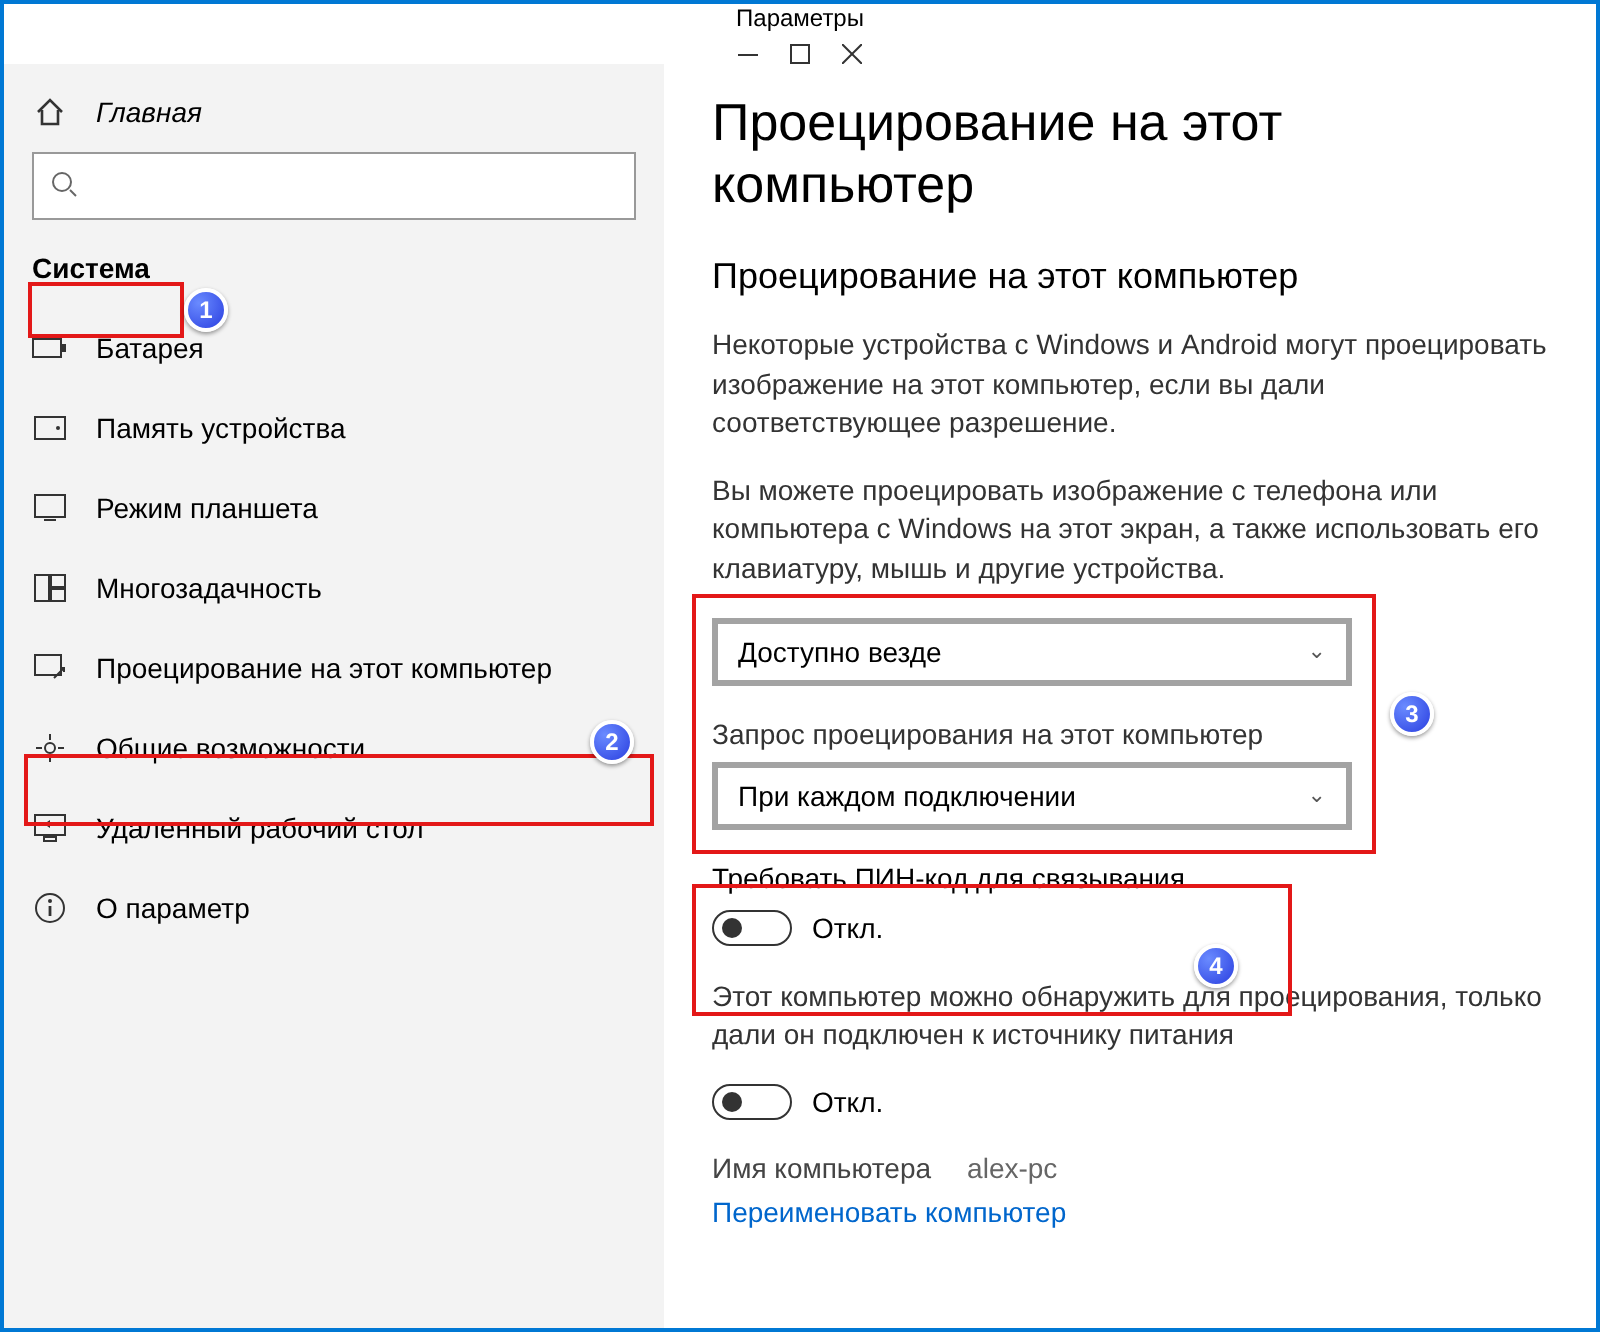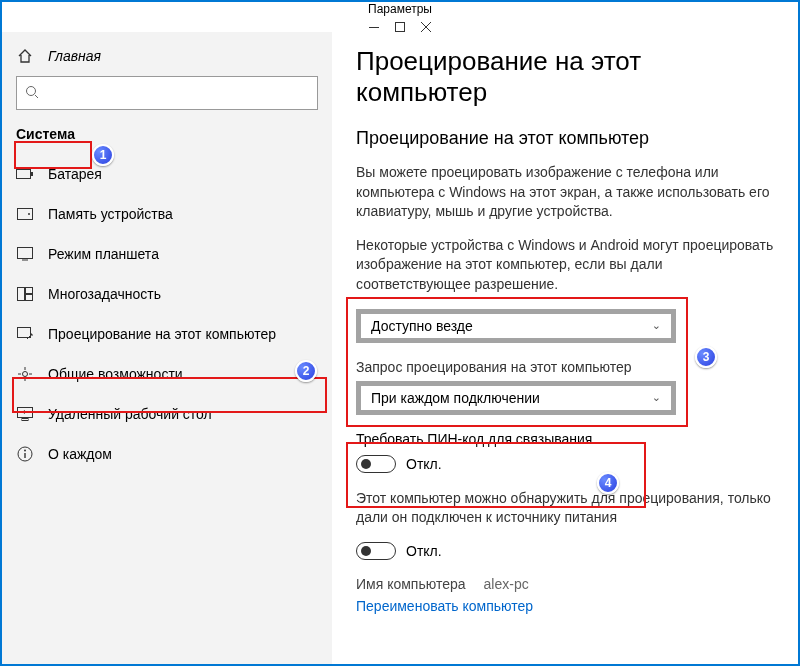--- a/index.html
+++ b/index.html
@@ -77,21 +77,21 @@
 .main {
   flex: 1;
   padding: 14px 24px;
   overflow: hidden;
 }
 .main h1 { font-size: 26px; font-weight: 400; margin-bottom: 20px; }
 .main h2 { font-size: 18px; font-weight: 400; margin-bottom: 14px; }
 .main p { font-size: 14px; margin-bottom: 14px; line-height: 1.4; color: #333; }
 .select-label { font-size: 14px; margin-bottom: 6px; color: #333; }
 .select-box {
-  border: 5px solid #a3a3a3;
+  border: 3px solid #a3a3a3;
   width: 320px;
   height: 34px;
   display: flex;
   align-items: center;
   justify-content: space-between;
   padding: 0 10px;
   margin-bottom: 16px;
   cursor: pointer;
   background: #fff;
 }
@@ -240,29 +240,29 @@
       <span>Удаленный рабочий стол</span>
     </div>
     <div class="nav-item">
       <span class="icon">
           <svg width="16" height="16" viewBox="0 0 16 16">
             <circle cx="8" cy="8" r="7" fill="none" stroke="#333"></circle>
             <circle cx="8" cy="4.5" r="1" fill="#333"></circle>
             <rect x="7.3" y="7" width="1.4" height="5" fill="#333"></rect>
           </svg>
         </span>
-      <span>О каждом</span>
+      <span>О параметр</span>
     </div>
   </div>
 
   <div class="main">
     <h1>Проецирование на этот компьютер</h1>
     <h2>Проецирование на этот компьютер</h2>
+    <p>Некоторые устройства с Windows и Android могут проецировать изображение на этот компьютер, если вы дали соответствующее разрешение.</p>
     <p>Вы можете проецировать изображение с телефона или компьютера с Windows на этот экран, а также использовать его клавиатуру, мышь и другие устройства.</p>
-    <p>Некоторые устройства с Windows и Android могут проецировать изображение на этот компьютер, если вы дали соответствующее разрешение.</p>
 
     <div class="select-box">
       <span>Доступно везде</span>
       <span class="chev">⌄</span>
     </div>
 
     <div class="select-label">Запрос проецирования на этот компьютер</div>
     <div class="select-box">
       <span>При каждом подключении</span>
       <span class="chev">⌄</span>

